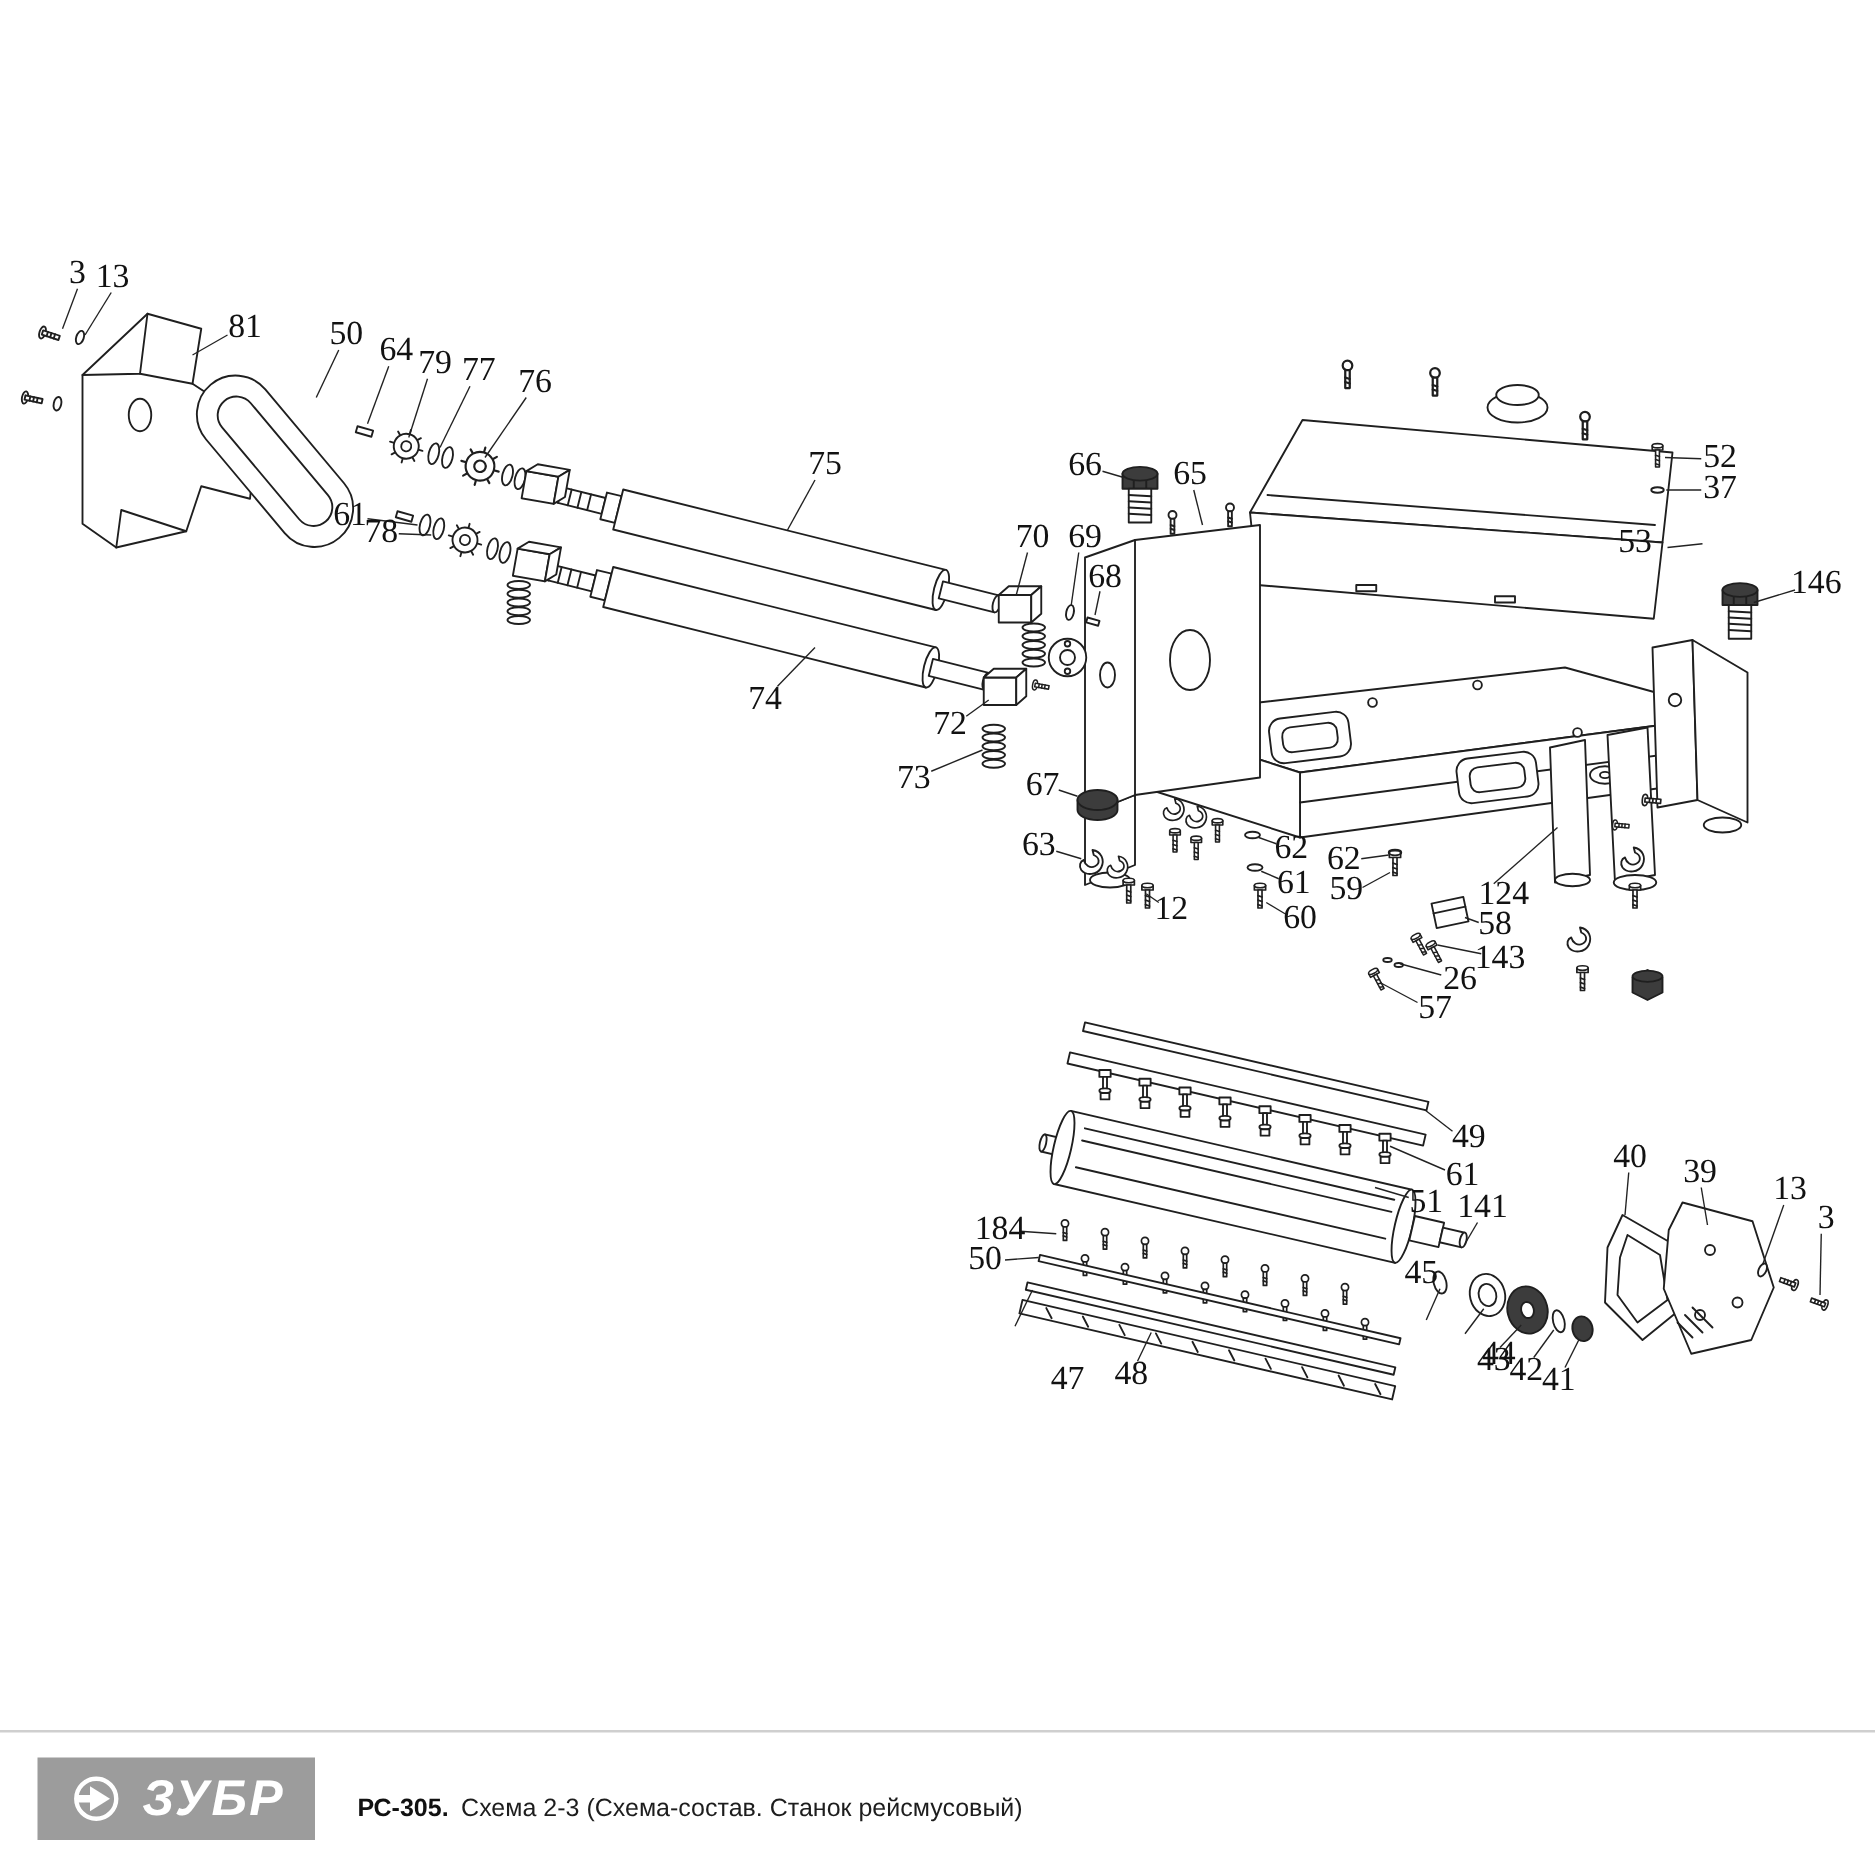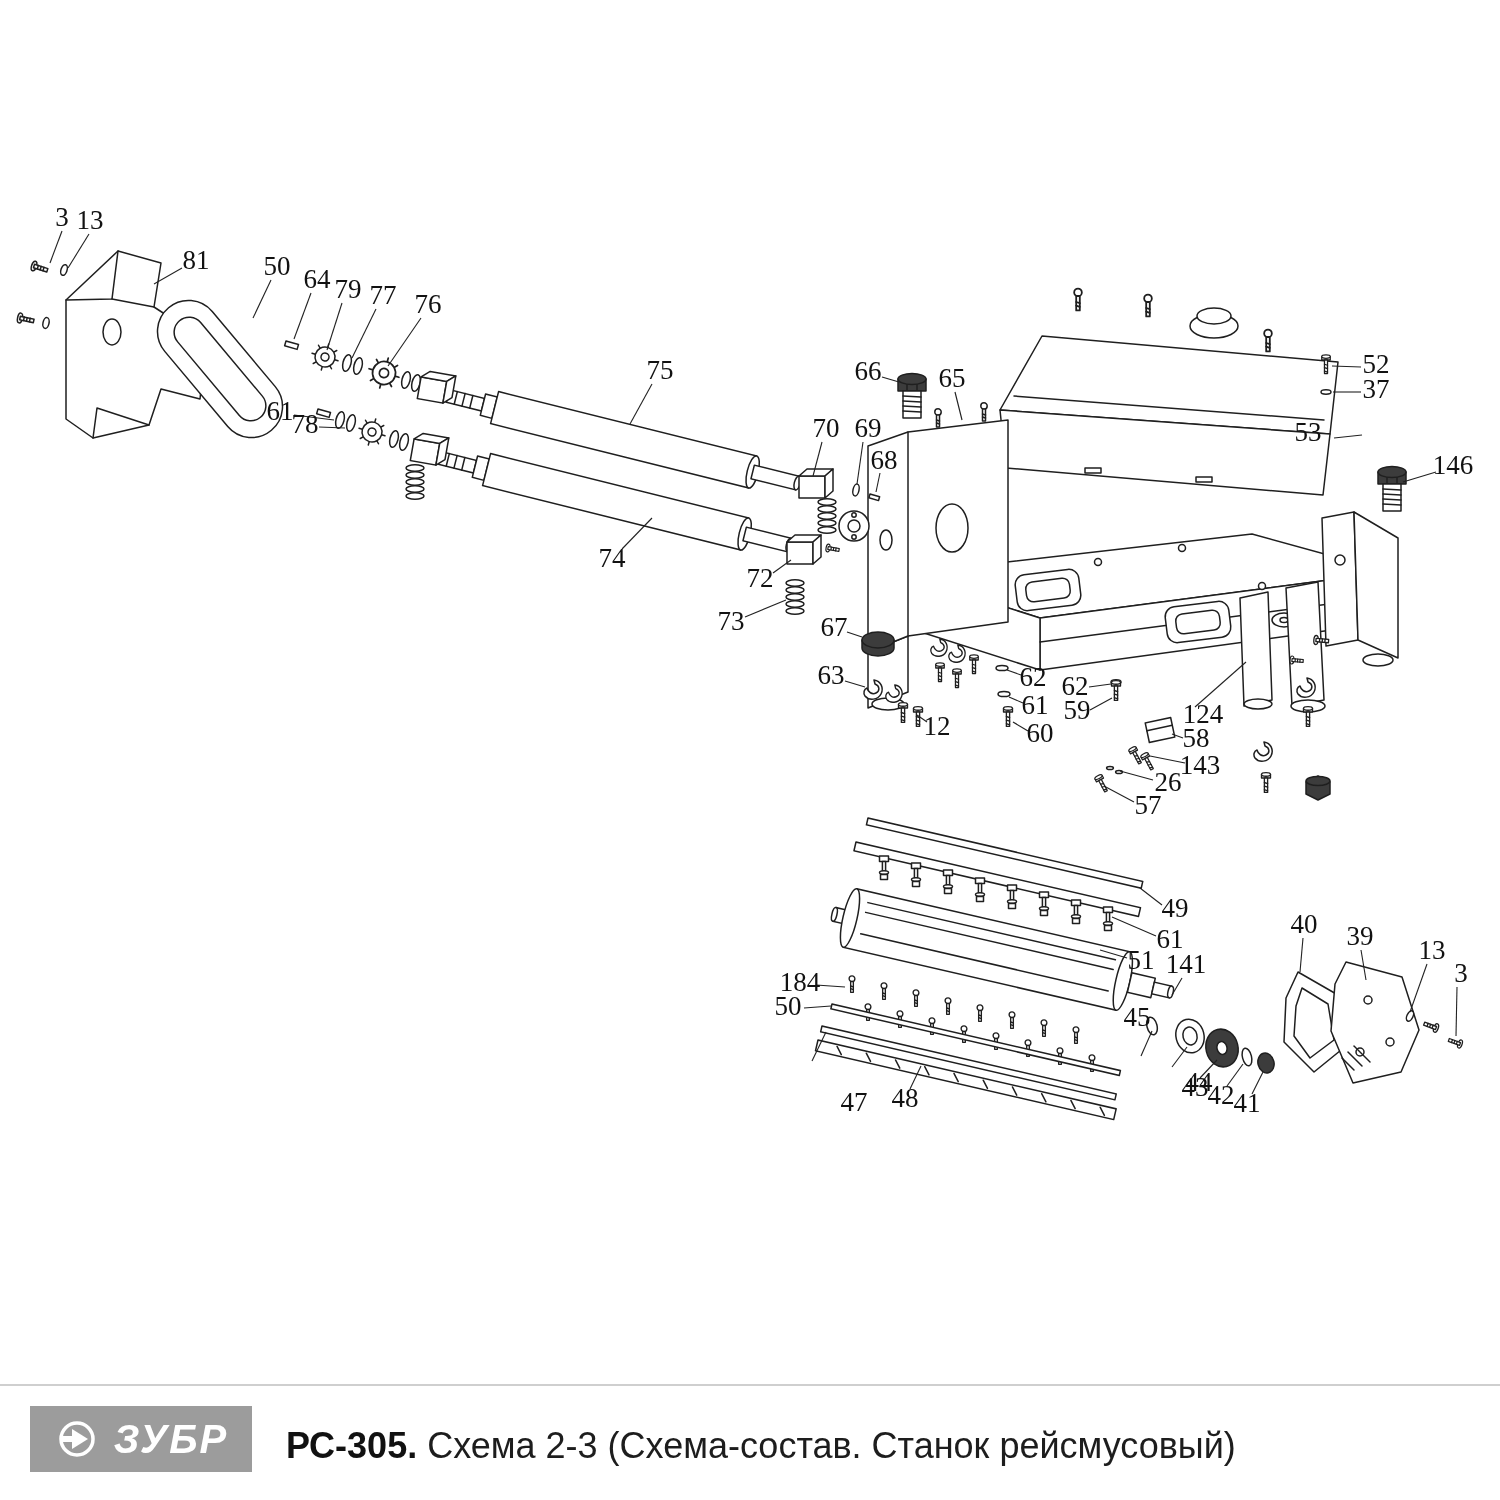--- a/index.html
+++ b/index.html
@@ -12,21 +12,21 @@
     position:absolute; transform:translate(-50%,-54%);
     font-family:"Liberation Serif", serif; font-size:27px; color:#121212; white-space:nowrap;
   }
   .rule { position:absolute; left:0; top:1384px; width:1500px; height:2px; background:#cfcfcf; }
   .footer { position:absolute; left:0; top:1402px; width:1500px; height:78px; }
   .brand-badge {
     position:absolute; left:30px; top:4px; width:222px; height:66px;
     display:flex; align-items:center; justify-content:center; gap:14px;
   }
   .brand-text { color:#ffffff; font-weight:bold; font-style:italic; font-size:40px; letter-spacing:2px; line-height:1; }
-  .caption { position:absolute; left:286px; top:23px; font-size:36px; color:#1d1d1d; white-space:nowrap; }
+  .caption { position:absolute; left:286px; top:34px; font-size:20px; color:#1d1d1d; white-space:nowrap; }
   .caption .model { font-weight:bold; color:#111; }
   .caption .subtitle { margin-left:10px; font-weight:normal; }
 </style>
 </head>
 <body>
 
 <div class="canvas">
 
   <svg class="drawing" viewBox="0 0 1500 1500">
     <defs>

